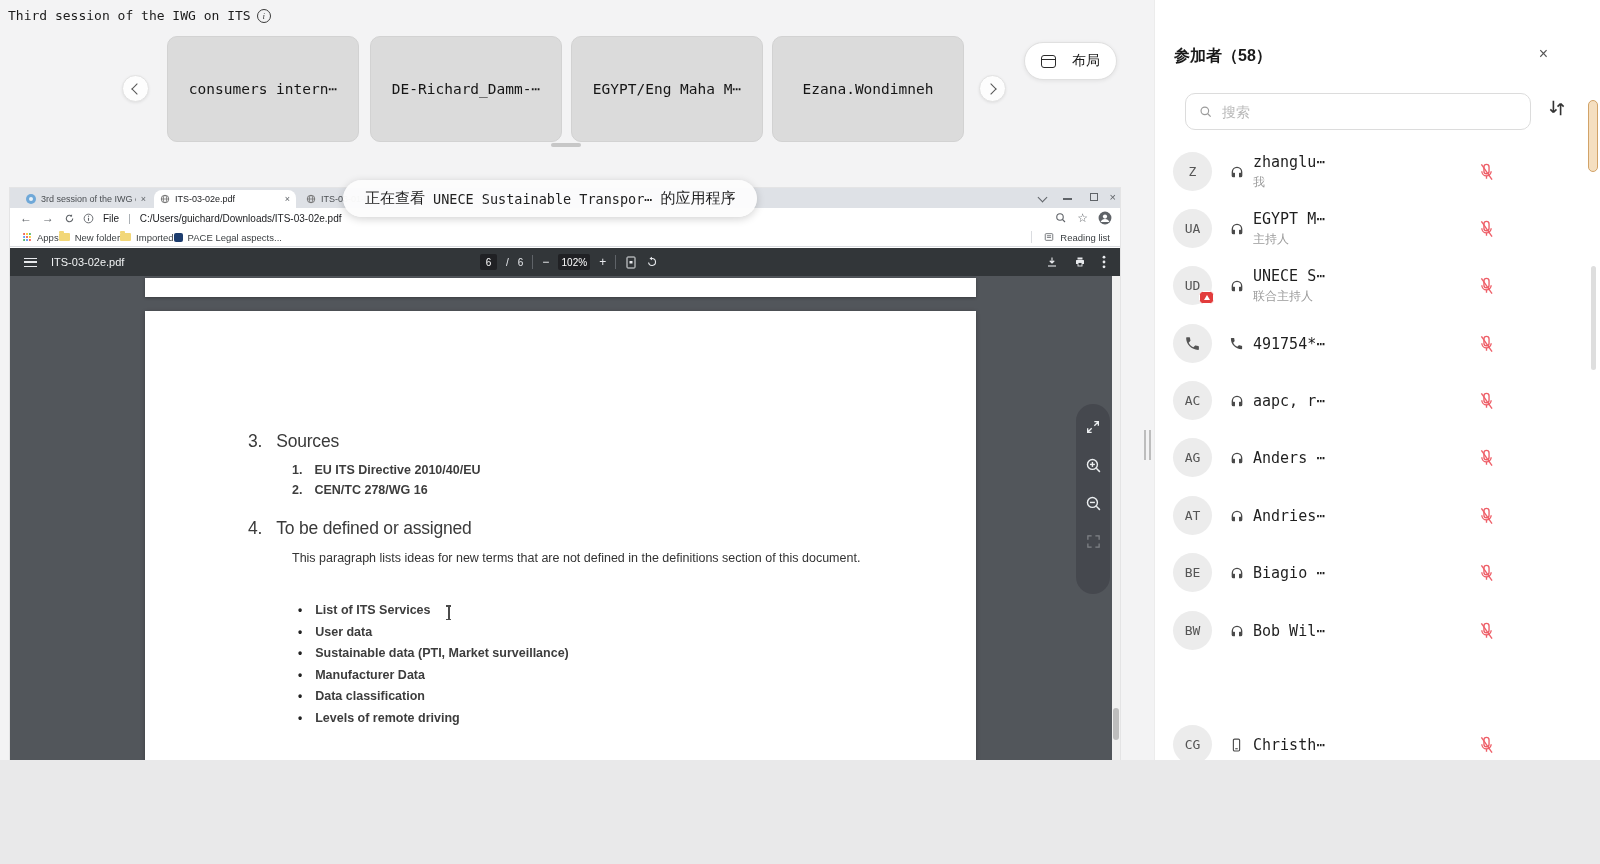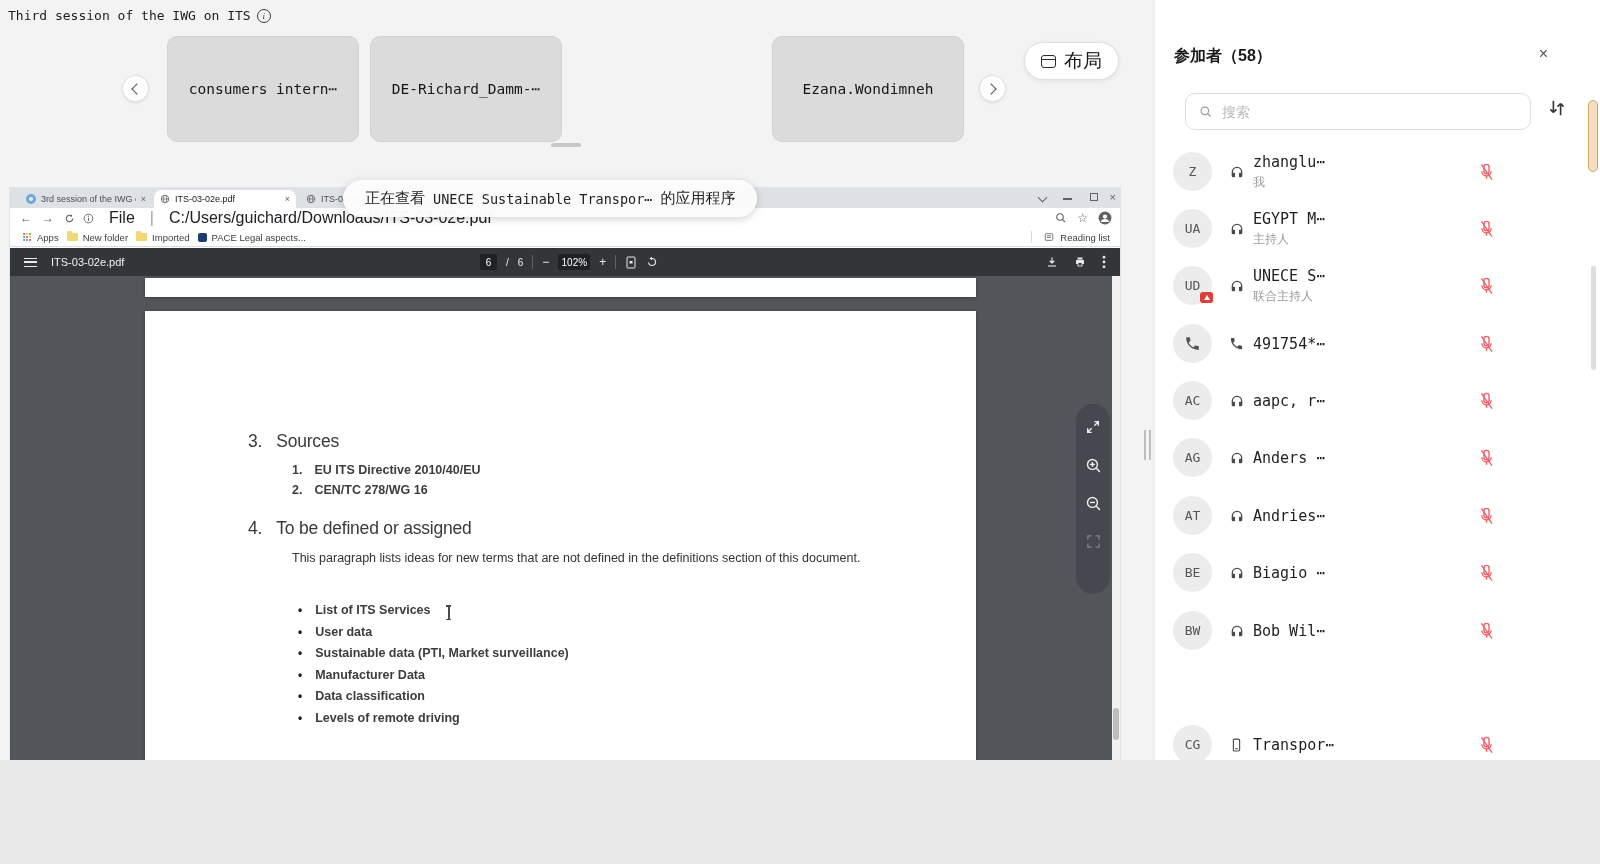--- a/index.html
+++ b/index.html
@@ -16,44 +16,44 @@
   .thumb { top:36px; height:106px; width:192px; background:#dbdbdb; border:1px solid #d2d2d2;
            border-radius:10px; display:flex; align-items:center; justify-content:center;
            font-size:14.5px; color:#161616; }
   .navbtn { top:75px; width:27px; height:27px; border-radius:50%; background:#fdfdfd; border:1px solid #e2e2e2;
             box-shadow:0 1px 3px rgba(0,0,0,.08); display:flex; align-items:center; justify-content:center; cursor:pointer;}
   .chev { width:8px; height:8px; border-left:1.6px solid #555; border-bottom:1.6px solid #555; }
   .chev.l { transform:rotate(45deg); margin-left:3px;}
   .chev.r { transform:rotate(-135deg); margin-right:3px;}
   .layout-btn { left:1024px; top:42px; height:38px; padding:0 16px; border-radius:19px; background:#fff;
                 border:1px solid #e0e0e0; box-shadow:0 1px 4px rgba(0,0,0,.08); display:flex; align-items:center;
-                gap:8px; font-size:19px; color:#1a1a1a; cursor:pointer;}
+                gap:16px; font-size:14px; color:#1a1a1a; cursor:pointer;}
   .layout-glyph { width:15px; height:13px; border:1.4px solid #2b2b2b; border-radius:3px; position:relative;}
   .layout-glyph:before { content:""; position:absolute; left:0px; top:3px; width:100%; height:0; border-top:1.4px solid #2b2b2b;}
   .strip-handle { left:551px; top:143px; width:30px; height:4px; background:#c7c7c7; border-radius:2px;}
 
   
   .win { left:10px; top:188px; width:1110px; height:639px; background:#fff; box-shadow:0 0 0 1px rgba(0,0,0,.06);}
   .tabbar { position:absolute; left:0; top:0; width:100%; height:20px; background:#dee1e6; }
   .tab { position:absolute; top:2px; height:18px; display:flex; align-items:center; gap:5px; padding:0 6px;
          font-size:9px; color:#4a4e52; white-space:nowrap; overflow:hidden; cursor:pointer;}
   .tab.active { background:#fff; border-radius:8px 8px 0 0; color:#202124;}
   .tab .x { font-size:9px; color:#5f6368; margin-left:auto; }
   .fav-un { width:10px; height:10px; border-radius:50%; background:#6fa8d8; position:relative; flex:none;}
   .fav-un:before{ content:""; position:absolute; left:3px; top:3px; width:4px; height:4px; border-radius:50%; background:#e8f1f8;}
   .wc { position:absolute; top:5px; color:#5f6368; cursor:pointer;}
   .wc-min { width:9px; height:1.5px; background:#5f6368; top:10px;}
   .wc-chev { width:7px; height:7px; border-right:1.4px solid #5f6368; border-bottom:1.4px solid #5f6368; transform:rotate(45deg); top:6px;}
   .wc-rest { width:8px; height:8px; border:1.2px solid #5f6368; }
   .addrbar { position:absolute; left:0; top:20px; width:100%; height:20px; background:#fff; display:flex; align-items:center;}
   .nav-ico { color:#5f6368; font-size:12px; margin-left:10px; cursor:pointer; line-height:1;}
-  .addr-txt { font-size:16px; color:#202124; margin-left:8px; display:flex; align-items:center; gap:15px;}
+  .addr-txt { font-size:10px; color:#202124; margin-left:8px; display:flex; align-items:center; gap:9px;}
   .addr-right { position:absolute; right:8px; top:3px; display:flex; gap:10px; align-items:center;}
   .bkbar { position:absolute; left:0; top:40px; width:100%; height:19px; background:#fff; border-bottom:1px solid #dadce0;
-           display:flex; align-items:center; gap:8px; padding-left:12px; font-size:9.5px; color:#3c4043;}
+           display:flex; align-items:center; gap:0; padding-left:12px; font-size:9.5px; color:#3c4043;}
   .bk { display:flex; align-items:center; gap:5px; cursor:pointer; white-space:nowrap;}
   .folder { width:11px; height:8px; background:#f2d778; border-radius:1px; position:relative;}
   .folder:before{ content:""; position:absolute; left:0; top:-2px; width:5px; height:2px; background:#f2d778; border-radius:1px 1px 0 0;}
   .pace-sq { width:9px; height:9px; background:#1d3d6e; border-radius:2px;}
   .bk-right { position:absolute; right:10px; display:flex; align-items:center; gap:6px; font-size:9.5px; color:#3c4043;}
   .bk-sep { width:1px; height:12px; background:#dadce0; margin-right:6px;}
 
   
   .pdfbar { position:absolute; left:0; top:60px; width:100%; height:28px; background:#323639; display:flex; align-items:center; color:#e8eaed;}
   .pdfbar .fname { font-size:11px; margin-left:14px; color:#f1f3f4;}
@@ -134,20 +134,23 @@
   </div>
 
   <div class="abs navbtn" style="left:122px">
       <i class="chev l"></i>
     </div>
   <div class="abs thumb mono" style="left:167px">
       <span>consumers intern⋯</span>
     </div>
   <div class="abs thumb mono" style="left:370px">
       <span>DE-Richard_Damm-⋯</span>
+    </div>
+  <div class="abs thumb mono" style="left:571px">
+      <span>EGYPT/Eng Maha M⋯</span>
     </div>
   <div class="abs thumb mono" style="left:772px">
       <span>Ezana.Wondimneh</span>
     </div>
   <div class="abs navbtn" style="left:979px">
       <i class="chev r"></i>
     </div>
   <div class="abs layout-btn">
     <span class="layout-glyph"></span>
     <span>布局</span>
@@ -616,21 +619,21 @@
       <div class="avatar mono">
           <span>CG</span>
         </div>
       <span class="dev-ico">
           <svg width="15" height="16" viewBox="0 0 24 24">
             <rect x="7" y="2.5" width="10" height="19" rx="2" fill="none" stroke="#4a4a4a" stroke-width="1.8"></rect>
             <line x1="10" y1="18" x2="14" y2="18" stroke="#4a4a4a" stroke-width="1.8"></line>
           </svg>
         </span>
       <div class="p-text">
-          <div class="p-name mono">Transpor⋯</div>
+          <div class="p-name mono">Christh⋯</div>
         </div>
       <span class="mic">
           <svg width="17" height="21" viewBox="0 0 20 24">
             <rect x="7" y="3" width="6" height="11" rx="3" fill="none" stroke="#ee5f68" stroke-width="1.6"></rect>
             <path d="M4.5 11a5.5 5.5 0 0 0 11 0" fill="none" stroke="#ee5f68" stroke-width="1.6"></path>
             <line x1="10" y1="16.5" x2="10" y2="20" stroke="#ee5f68" stroke-width="1.6"></line>
             <line x1="4" y1="3" x2="16.5" y2="21" stroke="#ee5f68" stroke-width="1.6"></line>
           </svg>
         </span>
     </div>

